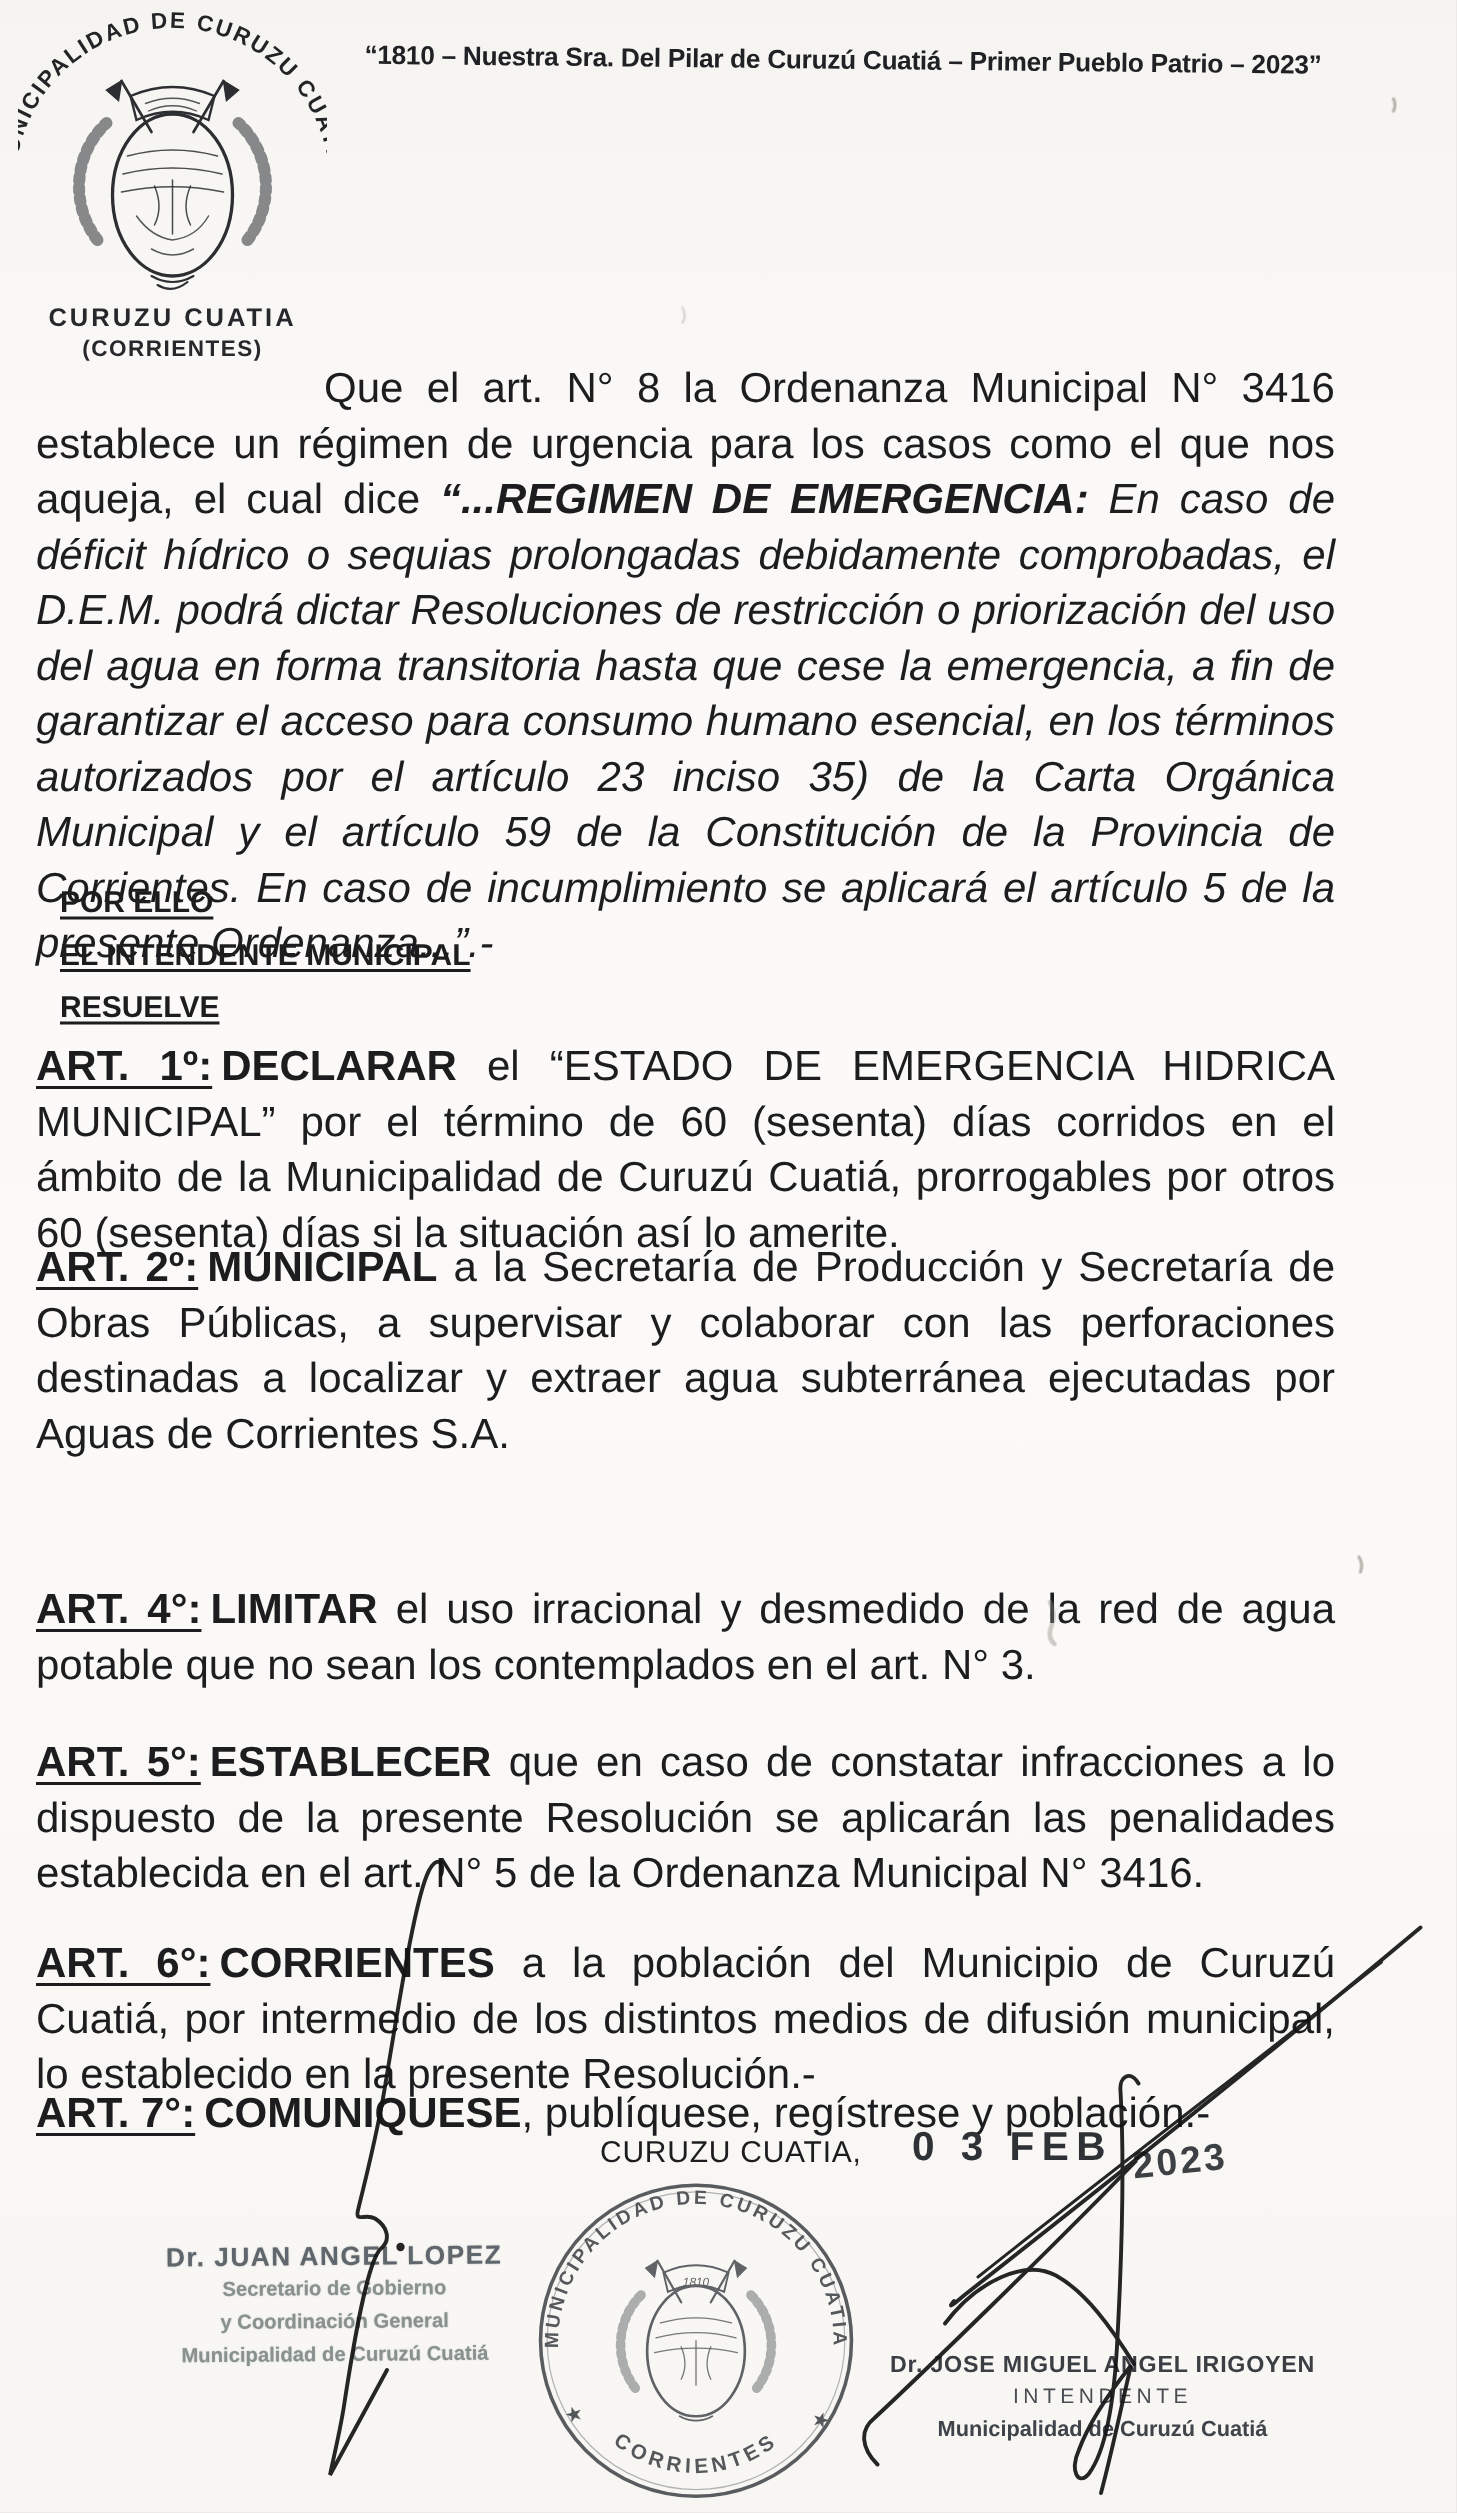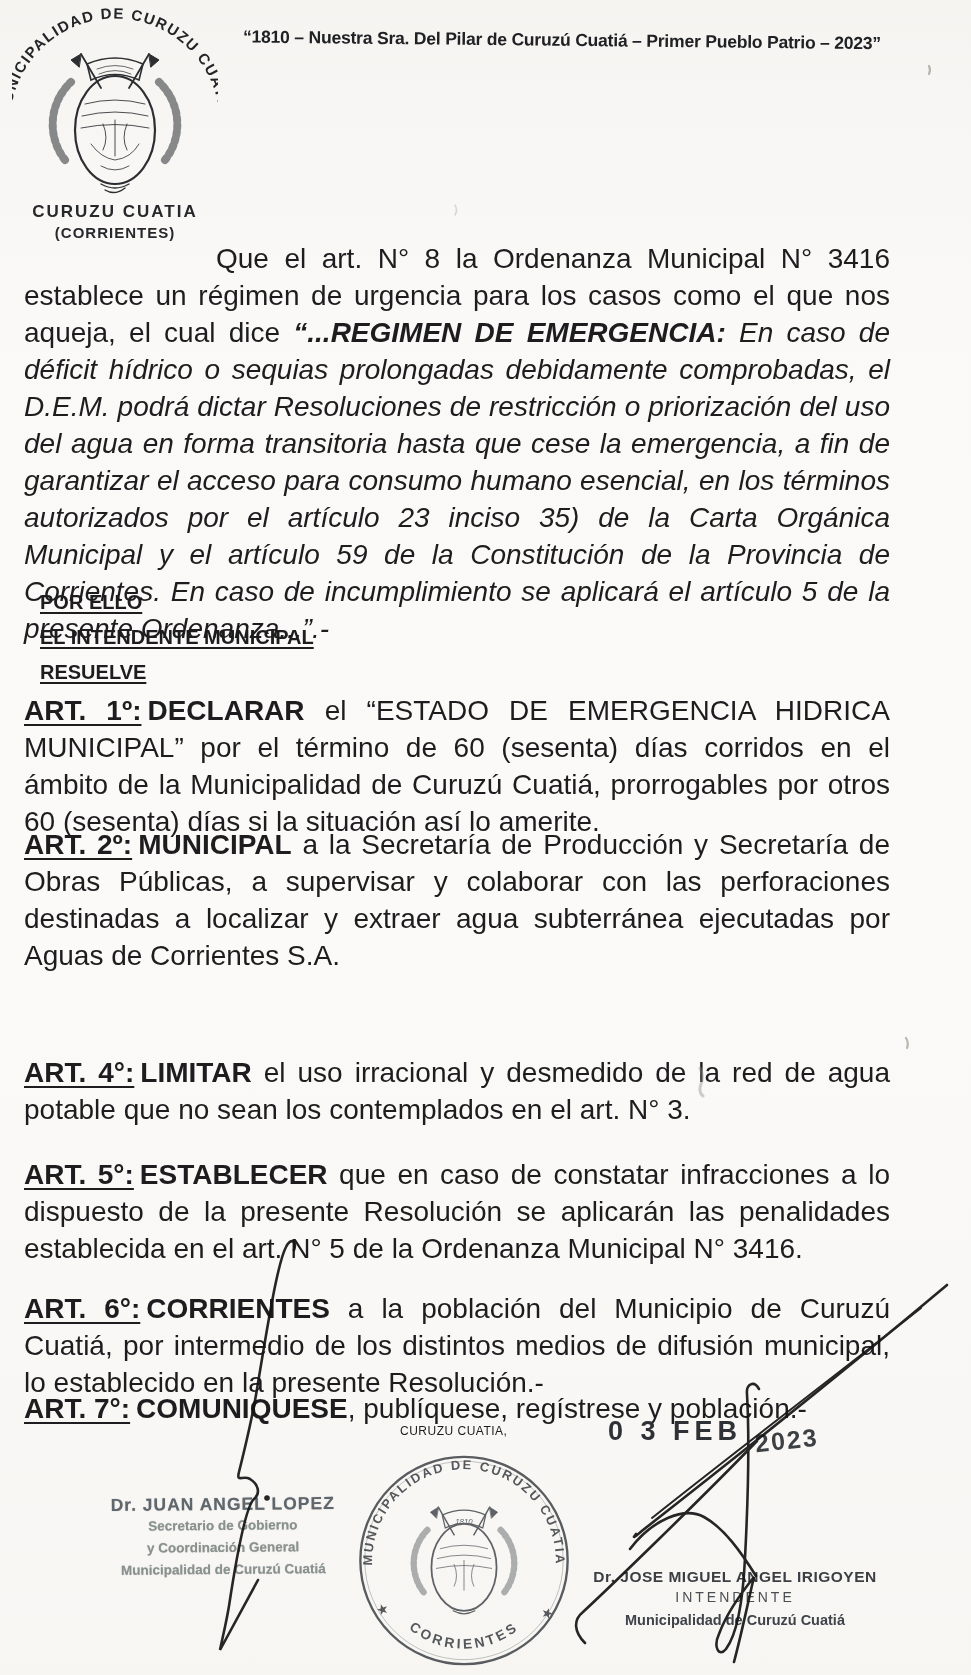--- a/index.html
+++ b/index.html
@@ -25,21 +25,21 @@
   .q-lead{font-weight:bold;font-style:italic;}
   .q-body{font-style:italic;}
   .heading{position:absolute;left:40px;top:585px;width:866px;text-align:left;
     font-weight:bold;font-size:20px;line-height:35px;color:#1d1d1f;}
   .heading span{text-decoration:underline;text-decoration-thickness:2px;text-underline-offset:3px;}
   .art .lbl{font-weight:bold;text-decoration:underline;text-decoration-thickness:2px;text-underline-offset:4px;}
   .art .vrb{font-weight:bold;margin-left:6px;}
   .a1{top:692px;} .a2{top:826px;} .a3{top:952px;} .a4{top:1054px;}
   .a5{top:1156px;} .a6{top:1290px;} .a7{top:1390px;}
   
-  .place{position:absolute;left:400px;top:1424px;font-size:12px;letter-spacing:0.5px;color:#1d1d1f;}
+  .place{position:absolute;left:400px;top:1424px;font-size:20px;letter-spacing:0.5px;color:#1d1d1f;}
   .datestamp{position:absolute;left:608px;top:1416px;color:#2e3135;white-space:nowrap;}
   .datestamp .dm{font-weight:bold;font-size:27px;letter-spacing:5px;}
   .datestamp .yr{display:inline-block;font-weight:bold;font-size:25px;letter-spacing:2px;
     transform:translate(8px,9px) rotate(-6deg);opacity:.92;}
   
   .sig{position:absolute;text-align:center;}
   .sig-left{left:78px;top:1494px;width:290px;transform:rotate(-0.5deg);}
   .sig-left .nm{font-weight:bold;font-size:17.5px;letter-spacing:1px;color:#5f666c;text-shadow:0 0 1px rgba(95,102,108,.55);}
   .sig-left .ln{font-size:13.5px;font-weight:bold;line-height:22px;color:#89918f;text-shadow:0 0 1px rgba(137,145,143,.6);}
   .sig-right{left:582px;top:1568px;width:306px;}

